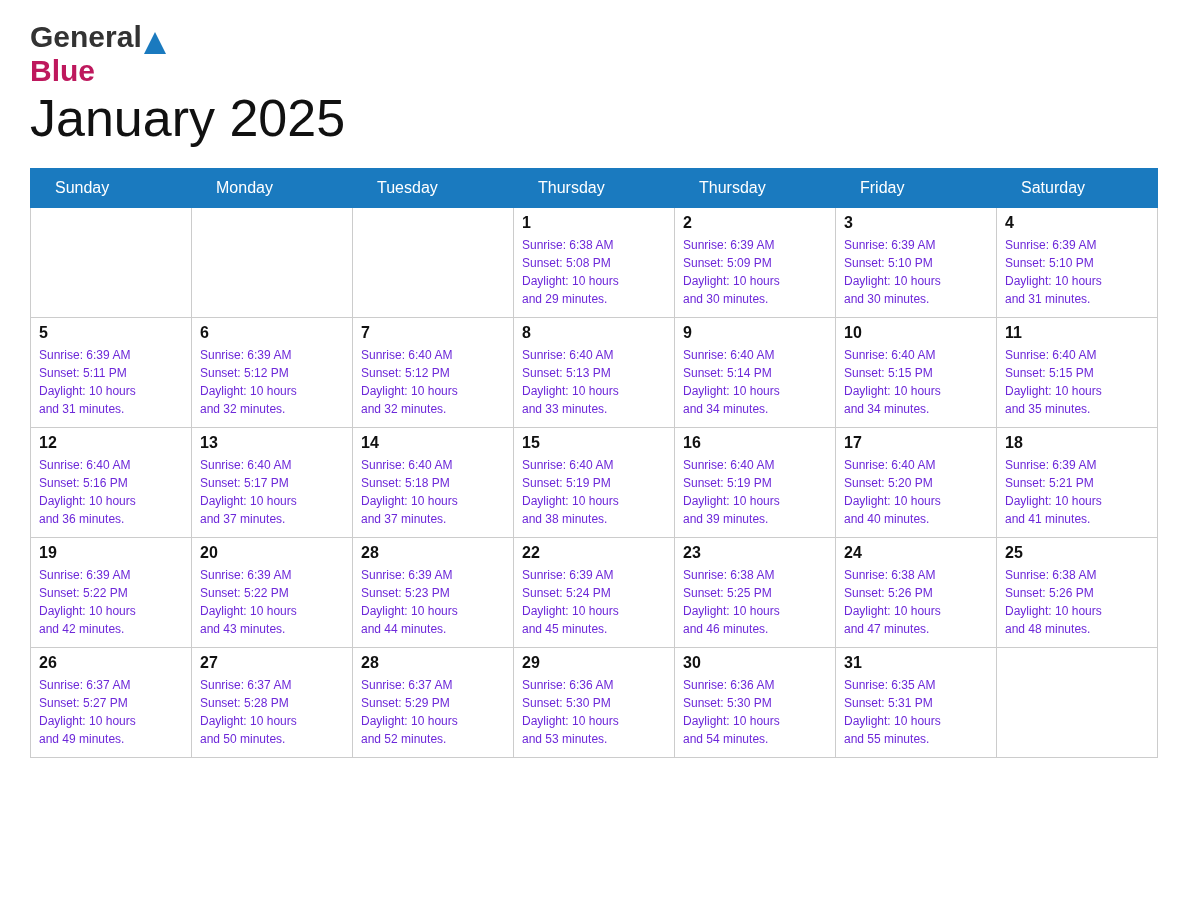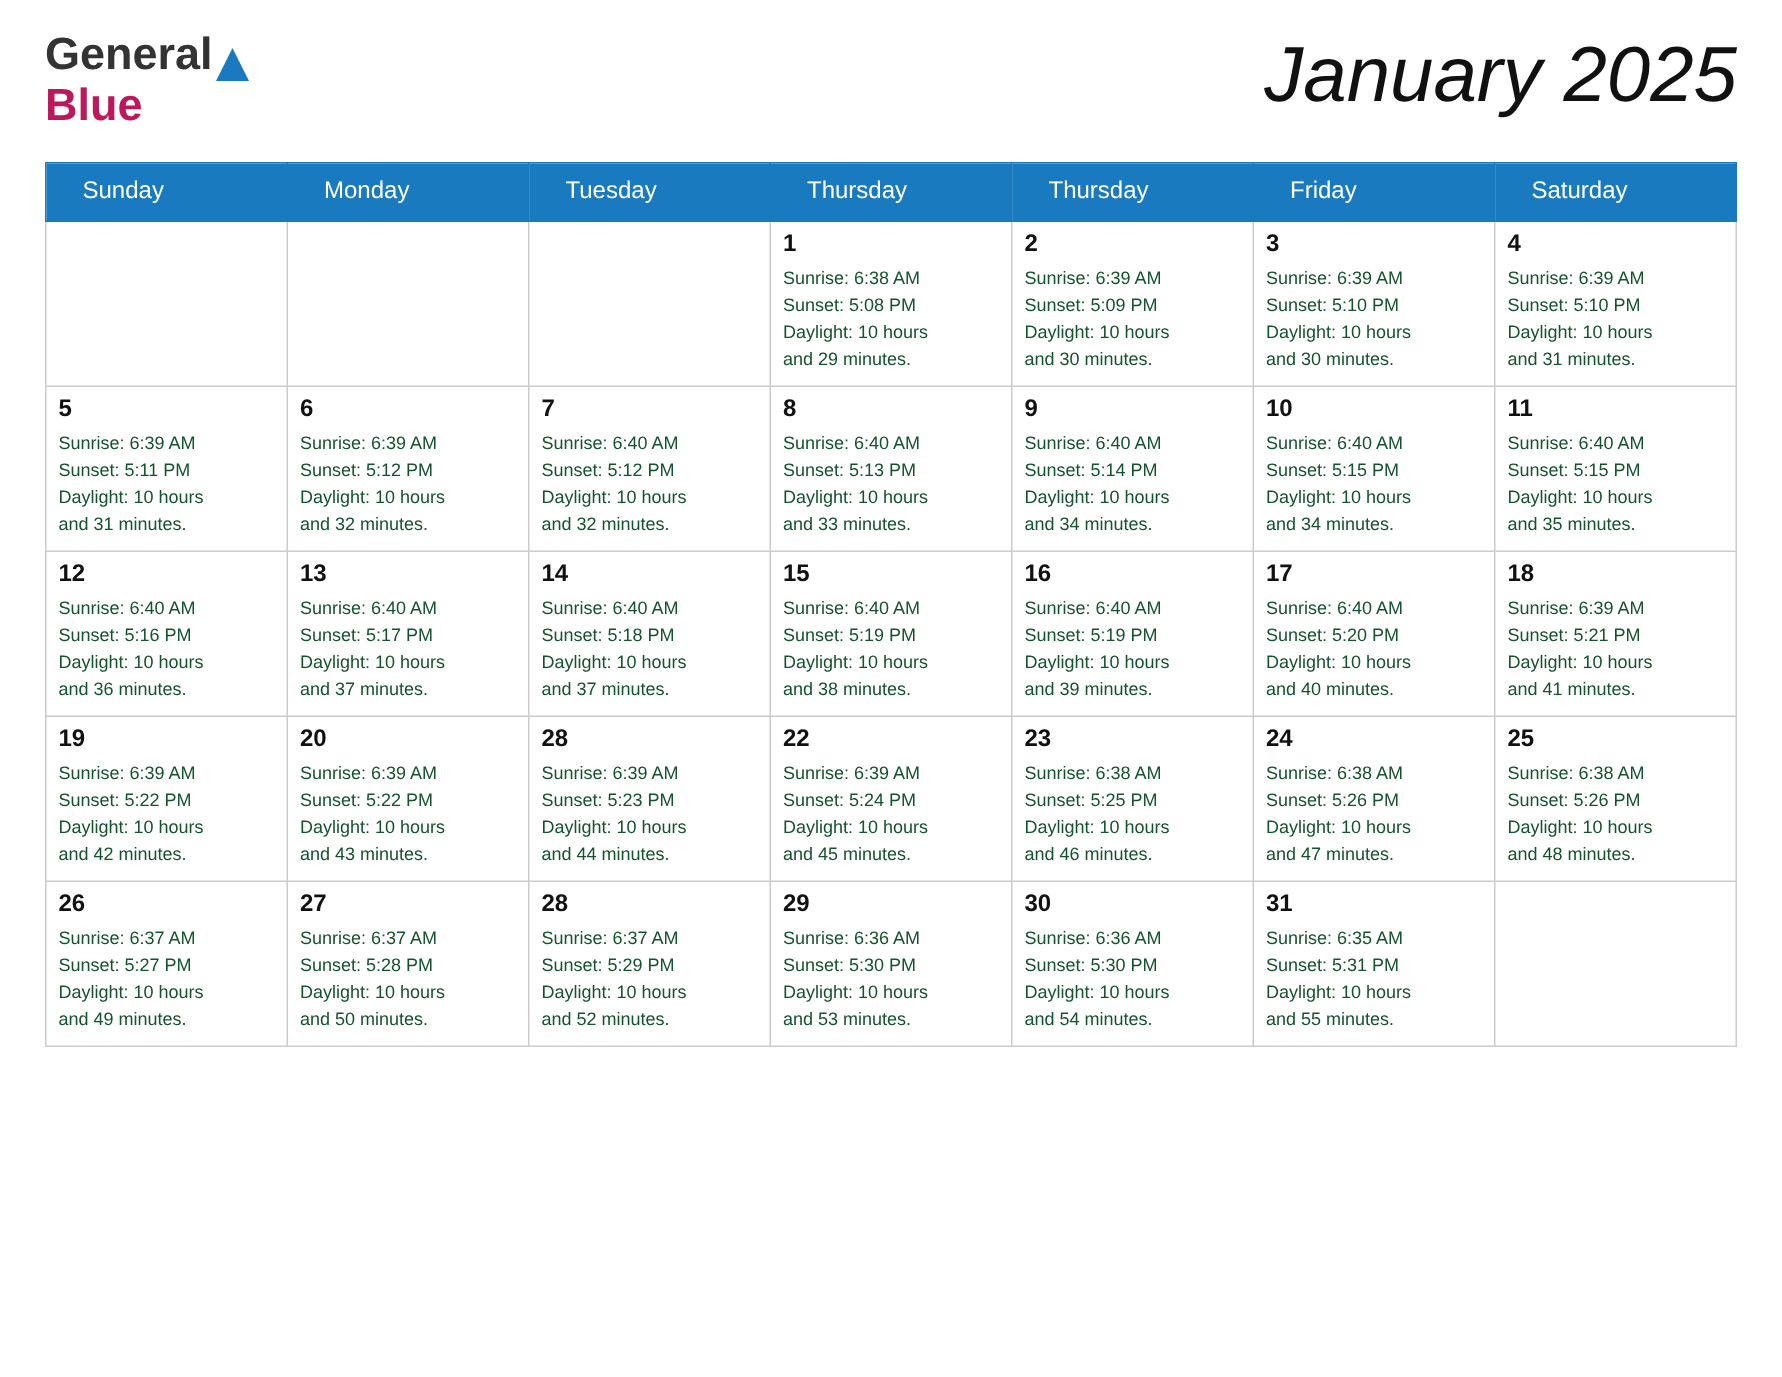--- a/index.html
+++ b/index.html
@@ -8,29 +8,29 @@
       background: #ffffff;
       padding: 20px 30px;
       width: 1188px;
       min-height: 918px;
     }
     .header {
       display: flex;
       justify-content: space-between;
       align-items: flex-start;
       margin-bottom: 20px;
+      flex-direction: column;
     }
     .logo {
       display: flex;
       flex-direction: column;
       align-items: flex-start;
     }
     .title-section {
       text-align: left;
-      font-style: italic;
     }
     .calendar-title {
       font-size: 52px;
       font-weight: normal;
       color: #111;
     }
     .calendar-subtitle {
       font-size: 22px;
       color: #333;
     }
@@ -61,21 +61,21 @@
     .day-number {
       font-size: 16px;
       font-weight: bold;
       color: #111;
       display: block;
       margin-bottom: 4px;
     }
     .day-info {
       font-size: 12px;
       line-height: 1.5;
-      color: #14532d;
+      color: #6d28d9;
     }
     .empty-cell {
       background: #fff;
     }
     .logo-row {
       display: flex;
       align-items: flex-end;
     }
     .logo-word-general {
       font-size: 30px;

